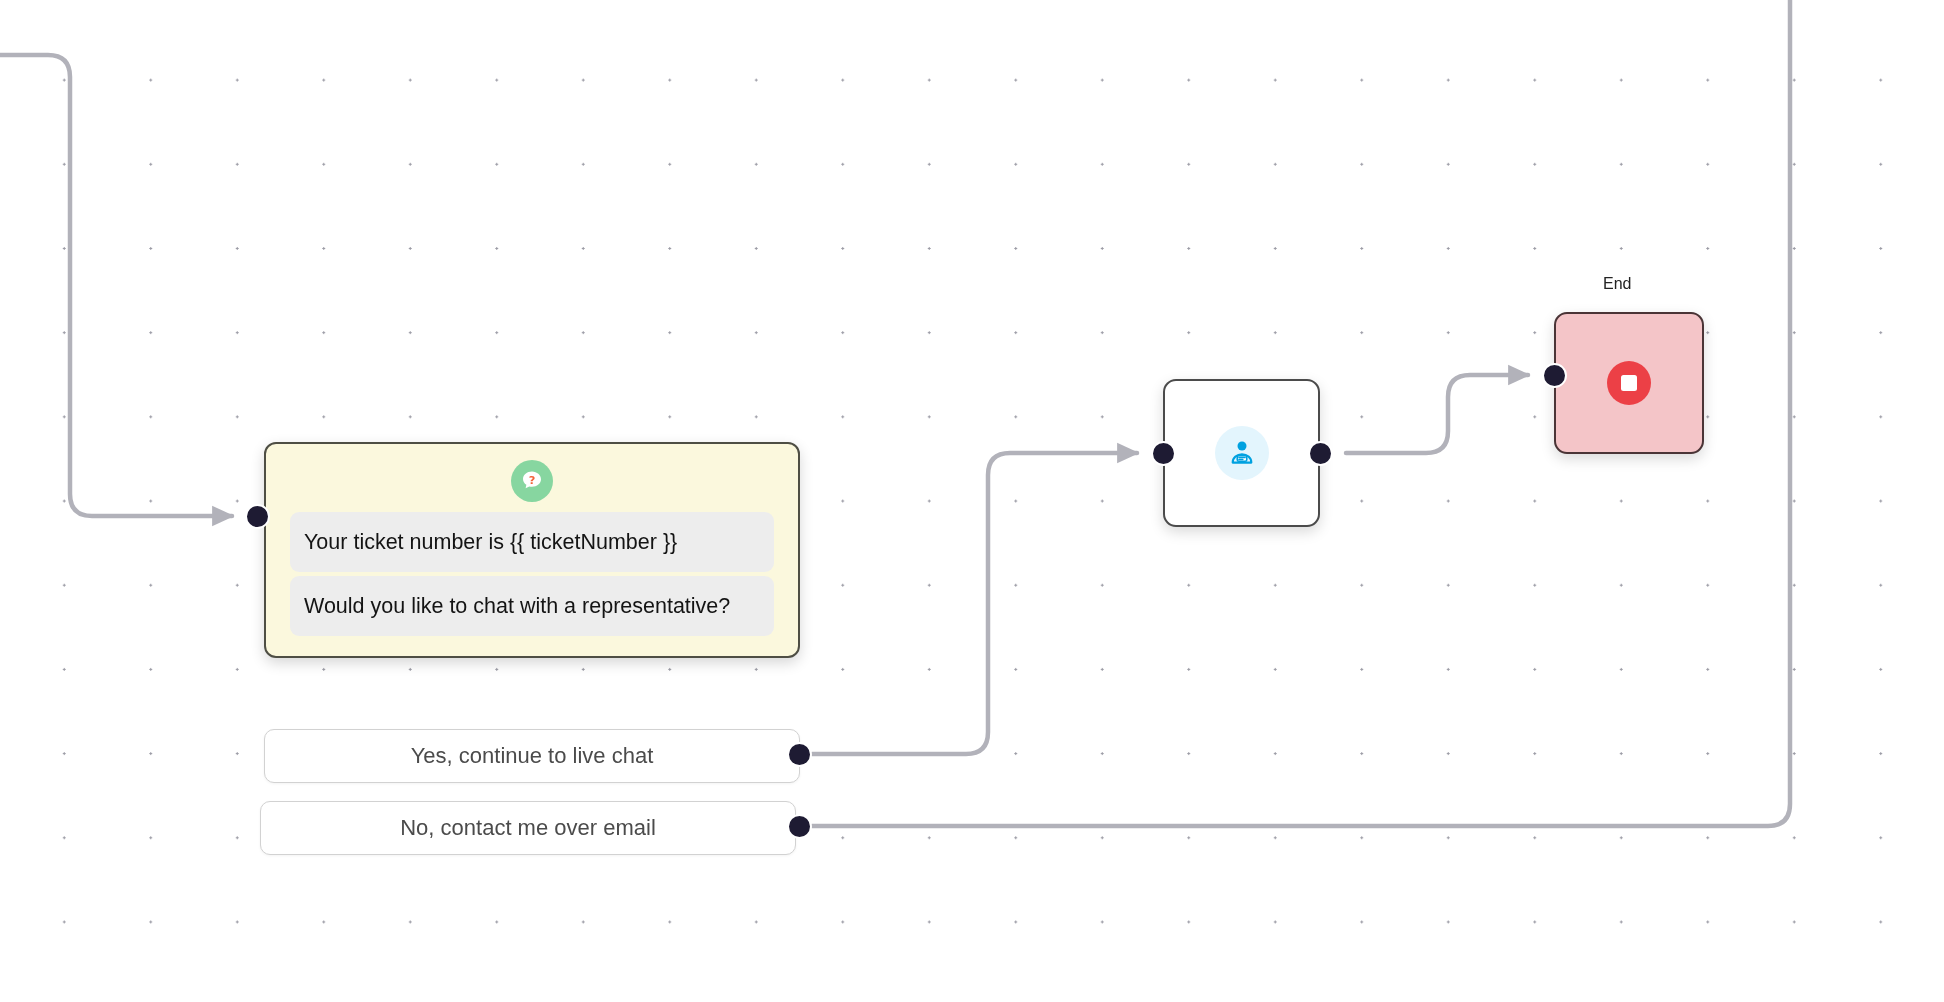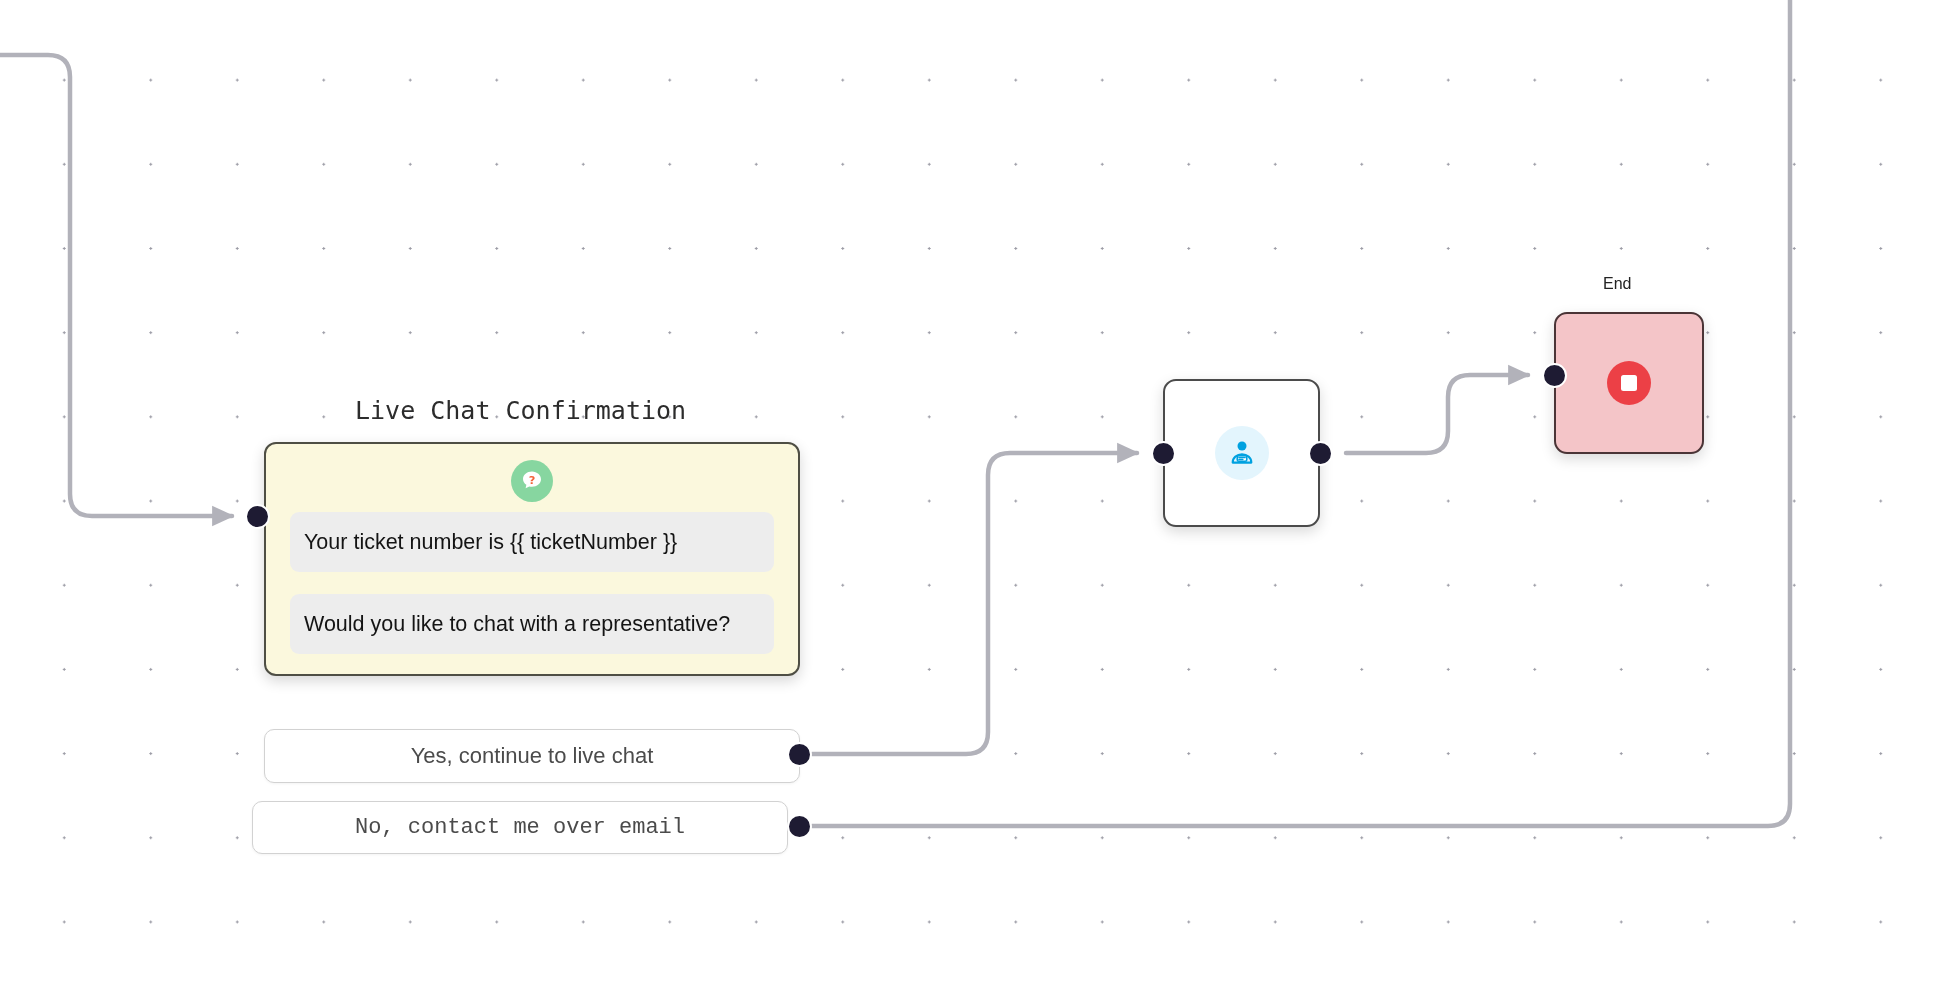--- a/index.html
+++ b/index.html
@@ -81,21 +81,21 @@
     align-items: center;
     justify-content: center;
   }
   .bubble {
     background: #ededed;
     border-radius: 9px;
     color: #141414;
     font-size: 21.5px;
     line-height: 40px;
     padding: 10px 14px;
-    margin-bottom: 22px;
+    margin-bottom: 4px;
   }
   .bubble:last-child { margin-bottom: 0; }
 
   
   .answer-btn {
     position: absolute;
     width: 536px;
     box-sizing: border-box;
     background: #ffffff;
     border: 1.6px solid #d2d2d2;
@@ -191,38 +191,37 @@
 
     <path class="edge-path" d="M -10 55 L 48 55 Q 70 55 70 77 L 70 494 Q 70 516 92 516 L 232 516" marker-end="url(#arrow)"></path>
 
     <path class="edge-path" d="M 812 754 L 966 754 Q 988 754 988 732 L 988 475 Q 988 453 1010 453 L 1137 453" marker-end="url(#arrow)"></path>
 
     <path class="edge-path" d="M 1346 453 L 1426 453 Q 1448 453 1448 431 L 1448 397 Q 1448 375 1470 375 L 1528 375" marker-end="url(#arrow)"></path>
 
     <path class="edge-path" d="M 812 826 L 1768 826 Q 1790 826 1790 804 L 1790 -10"></path>
   </svg>
 
-  <div class="node-title" style="left:355px; top:396px;">Live Chat Confirmation</div>
 
   <div class="chat-node">
     <div class="chat-icon-wrap">
       <span class="chat-icon">
         <svg width="26" height="26" viewBox="0 0 24 24" aria-hidden="true">
           <path d="M12 3.2c-4.6 0-8.3 3.1-8.3 6.9 0 2.2 1.2 4.1 3.1 5.4l-.7 3.3 3.4-1.8c.8.2 1.6.3 2.5.3 4.6 0 8.3-3.1 8.3-6.9S16.6 3.2 12 3.2z" fill="#ffffff"></path>
           <text x="12" y="14.6" text-anchor="middle" font-family="DejaVu Sans, sans-serif" font-size="10.5" font-weight="bold" fill="#f4623a">?</text>
         </svg>
       </span>
     </div>
     <div class="bubble">Your ticket number is {{ ticketNumber }}</div>
     <div class="bubble">Would you like to chat with a representative?</div>
   </div>
 
   <div class="answer-btn" style="left:264px; top:729px;">Yes, continue to live chat</div>
 
-  <div class="answer-btn" style="left:252px; top:801px;font-family:Liberation Mono, monospace;">No, contact me over email</div>
+  <div class="answer-btn" style="left:260px; top:801px;">No, contact me over email</div>
 
   <div class="port" style="left:245px; top:504px;"></div>
   <div class="port" style="left:787px; top:742px;"></div>
   <div class="port" style="left:787px; top:814px;"></div>
 
 
   <div class="sf-node">
     <span class="sf-icon-bg">
       <svg width="30" height="30" viewBox="0 0 24 24" aria-hidden="true">
         <circle cx="12" cy="6.4" r="3.6" fill="#00a1e0"></circle>

